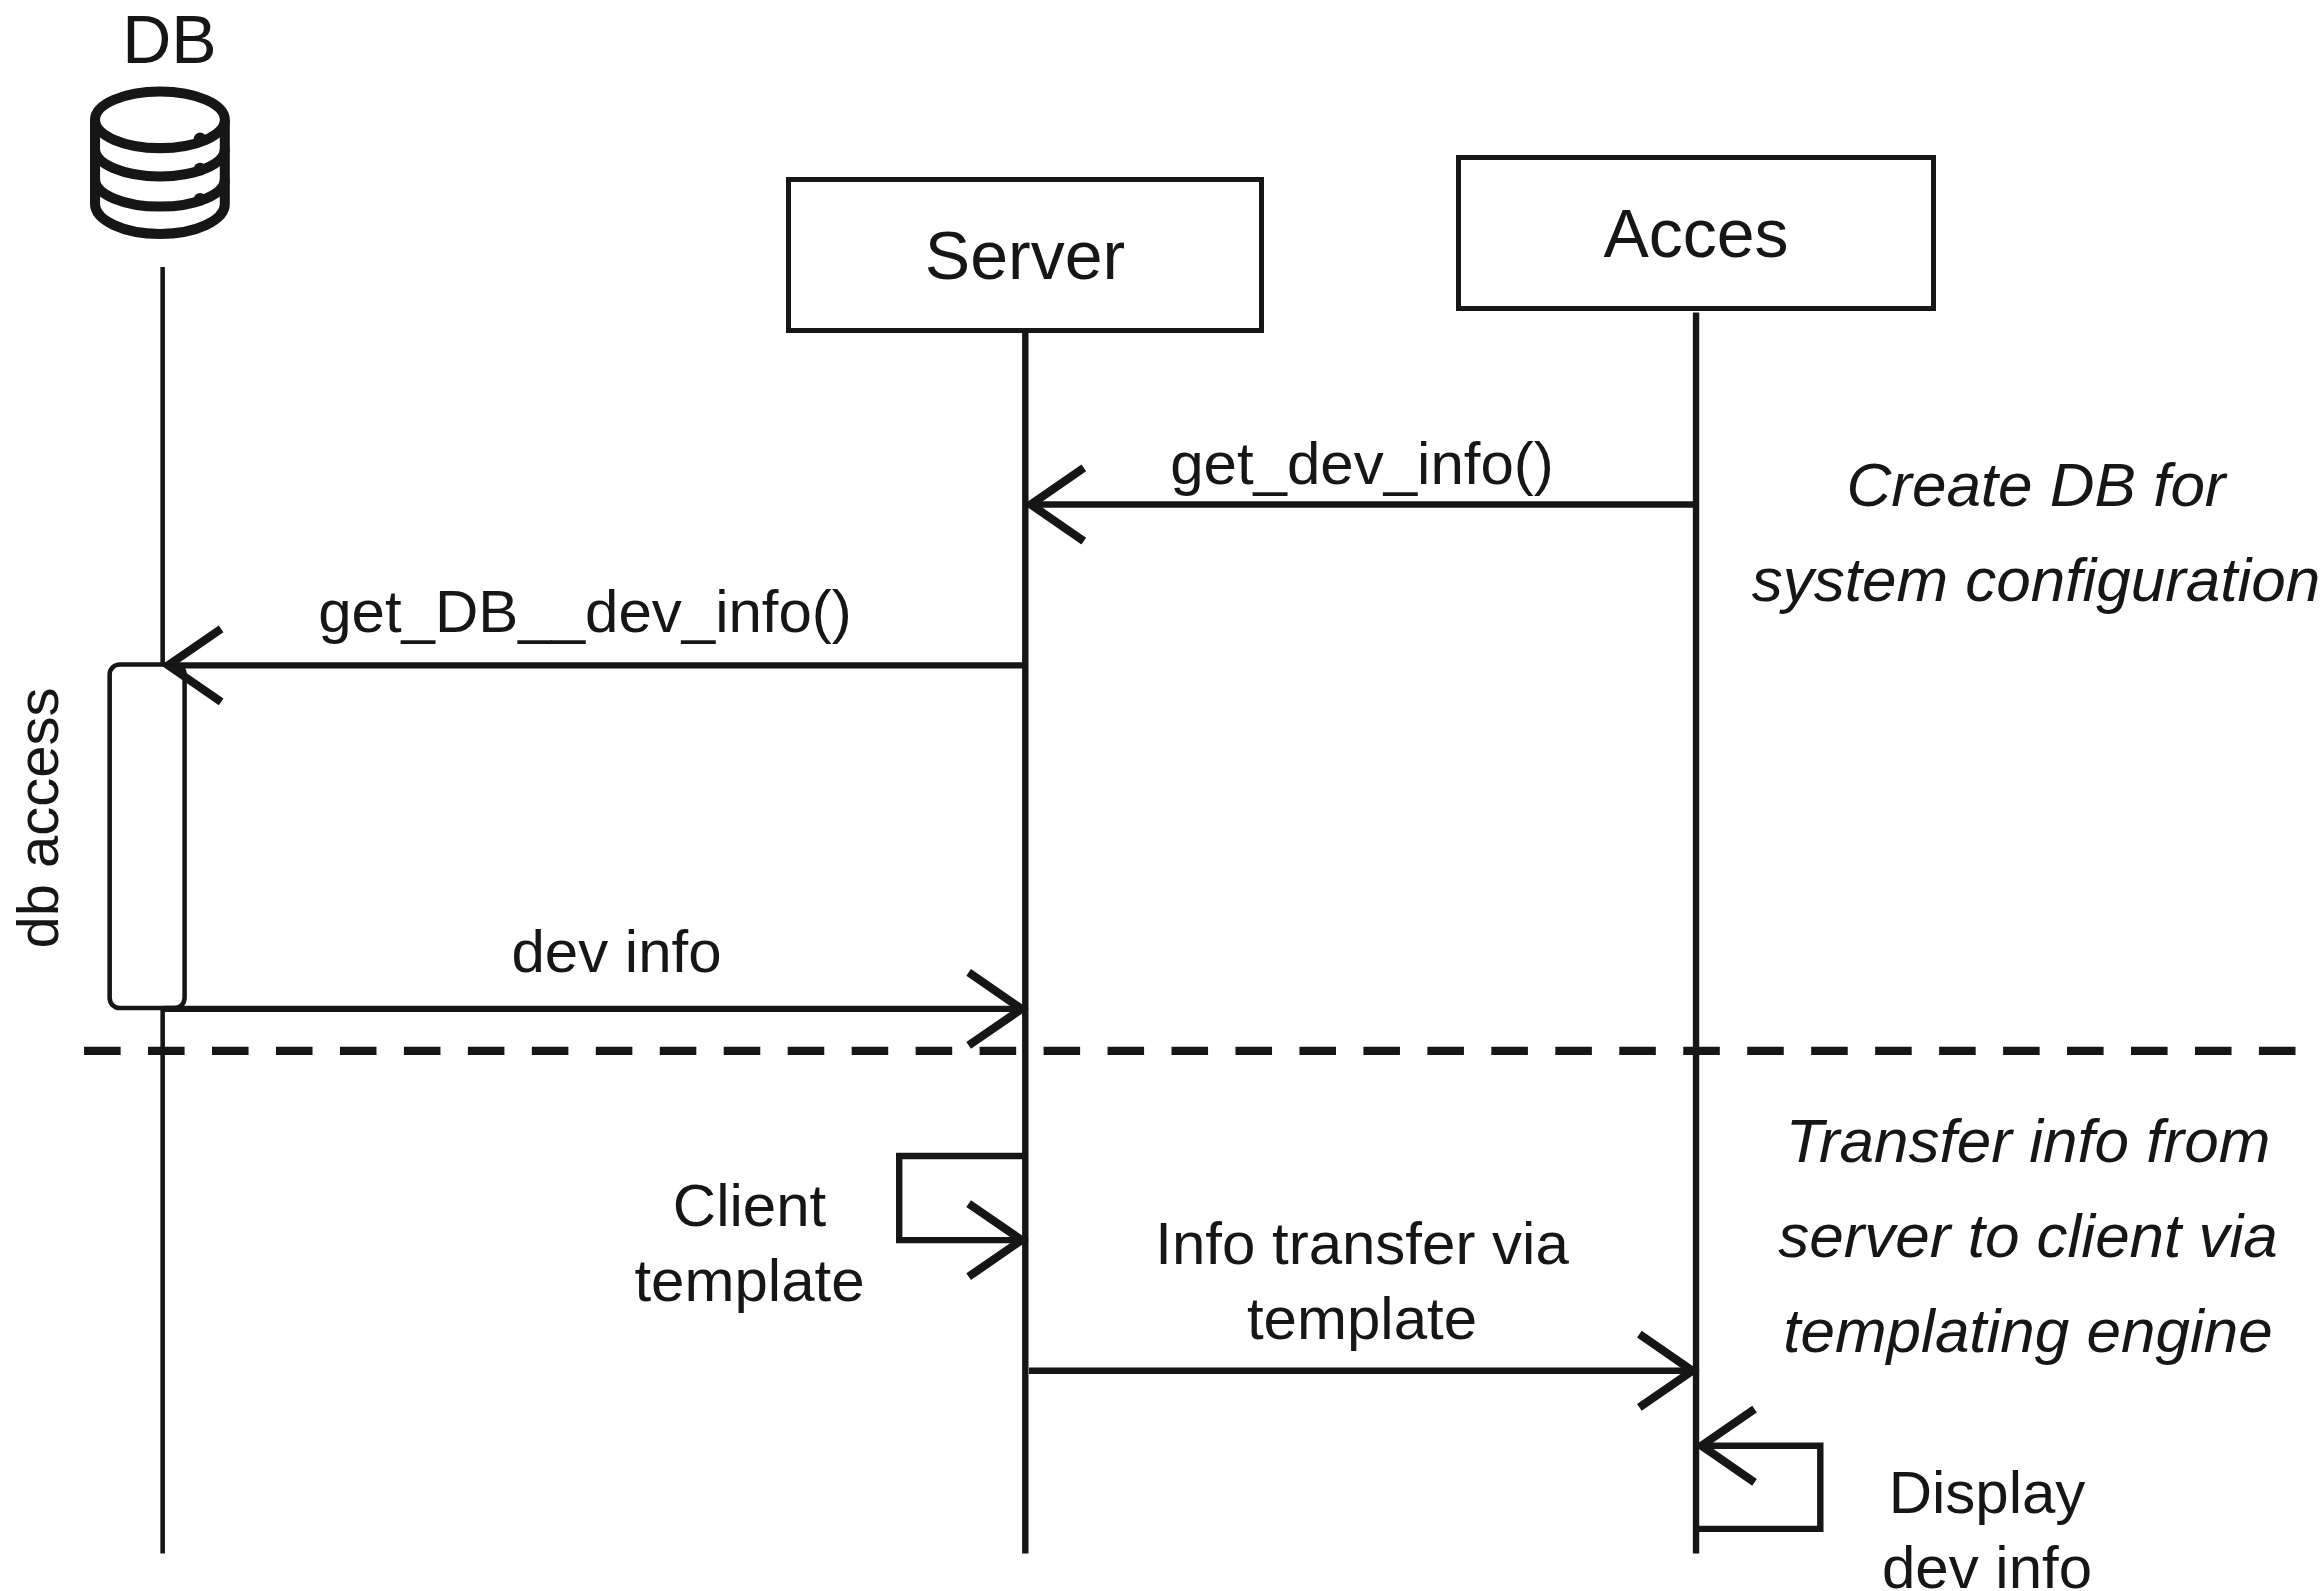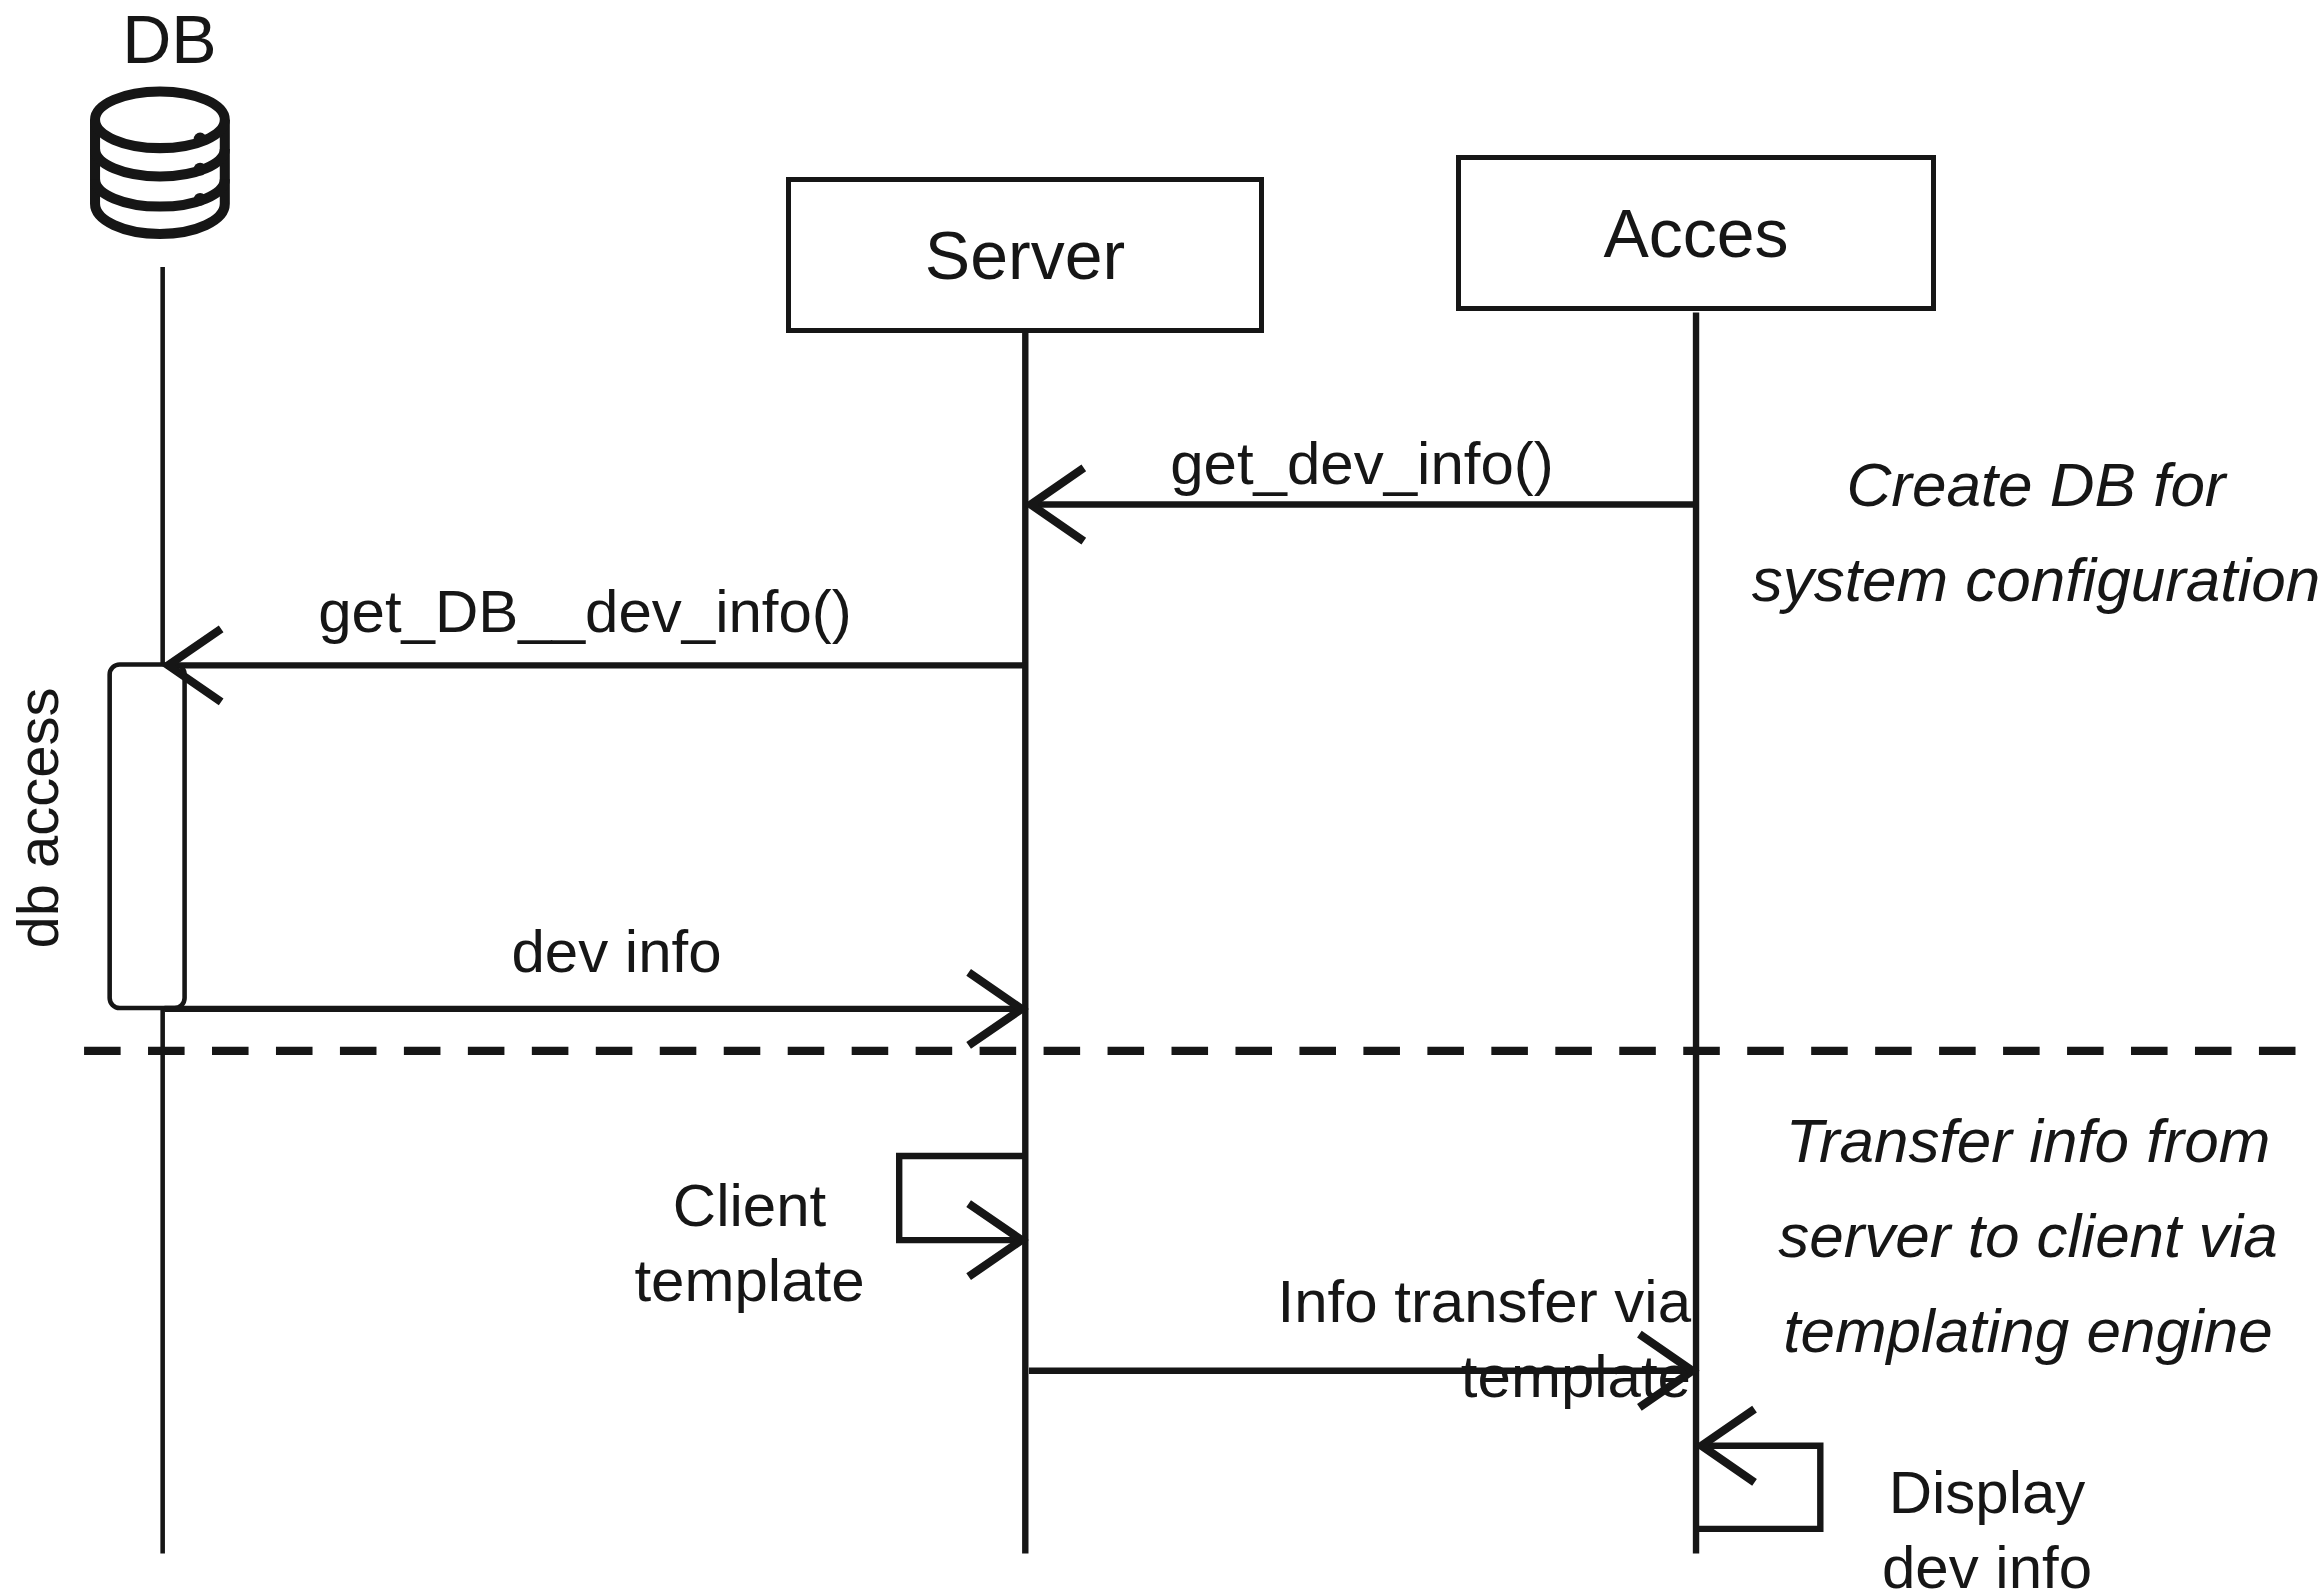--- a/index.html
+++ b/index.html
@@ -93,21 +93,21 @@
 
   <div class="label msg-label center" style="left:192px;top:574px;width:786px;">get_DB__dev_info()</div>
 
   <div class="label msg-label center" style="left:315px;top:914px;width:603px;">dev info</div>
 
   <div class="label msg-label center" style="left:585px;top:1168px;width:329px;">
     <div>Client</div>
     <div>template</div>
   </div>
 
-  <div class="label msg-label center" style="left:1033px;top:1264px;width:658px;text-align:right;">
+  <div class="label msg-label center" style="left:1033px;top:1206px;width:658px;">
     <div>Info transfer via</div>
     <div>template</div>
   </div>
 
   <div class="label msg-label center" style="left:1859px;top:1455px;width:256px;">
     <div>Display</div>
     <div>dev info</div>
   </div>
 
   <div class="label rotated center" style="left:-150px;top:789px;width:365px;height:58px;">db access</div>

